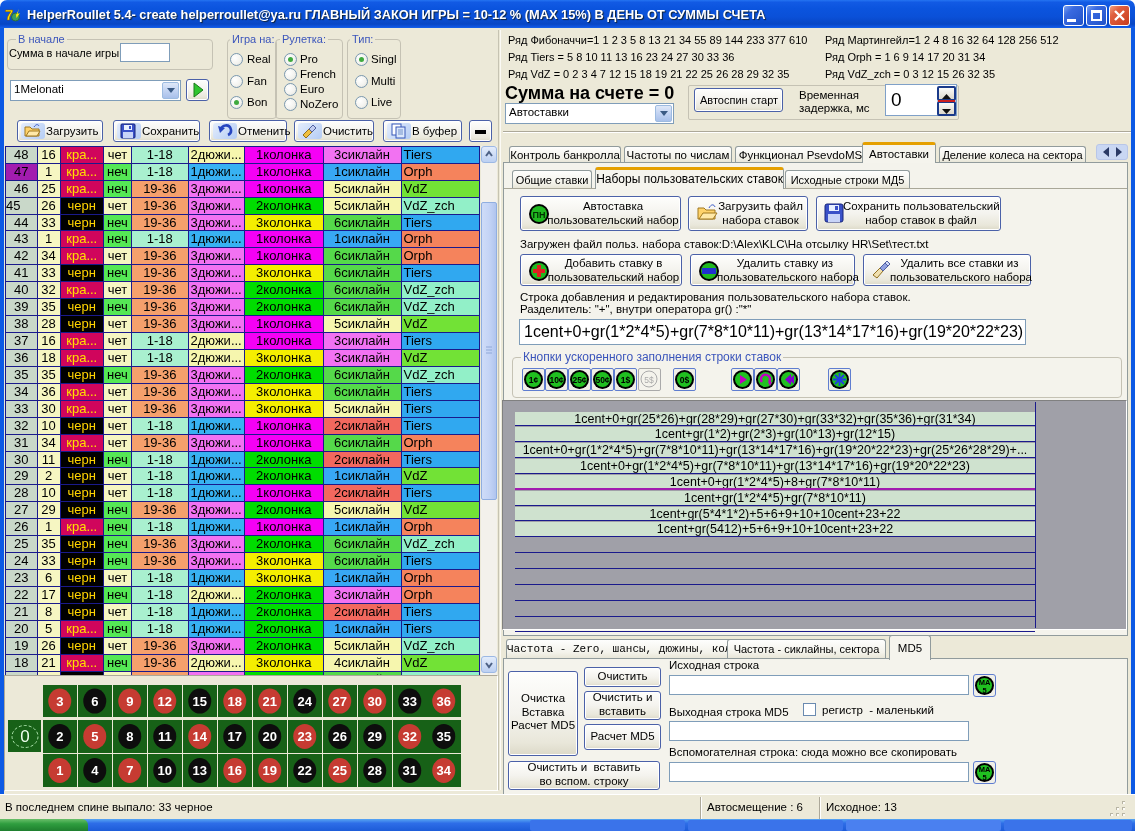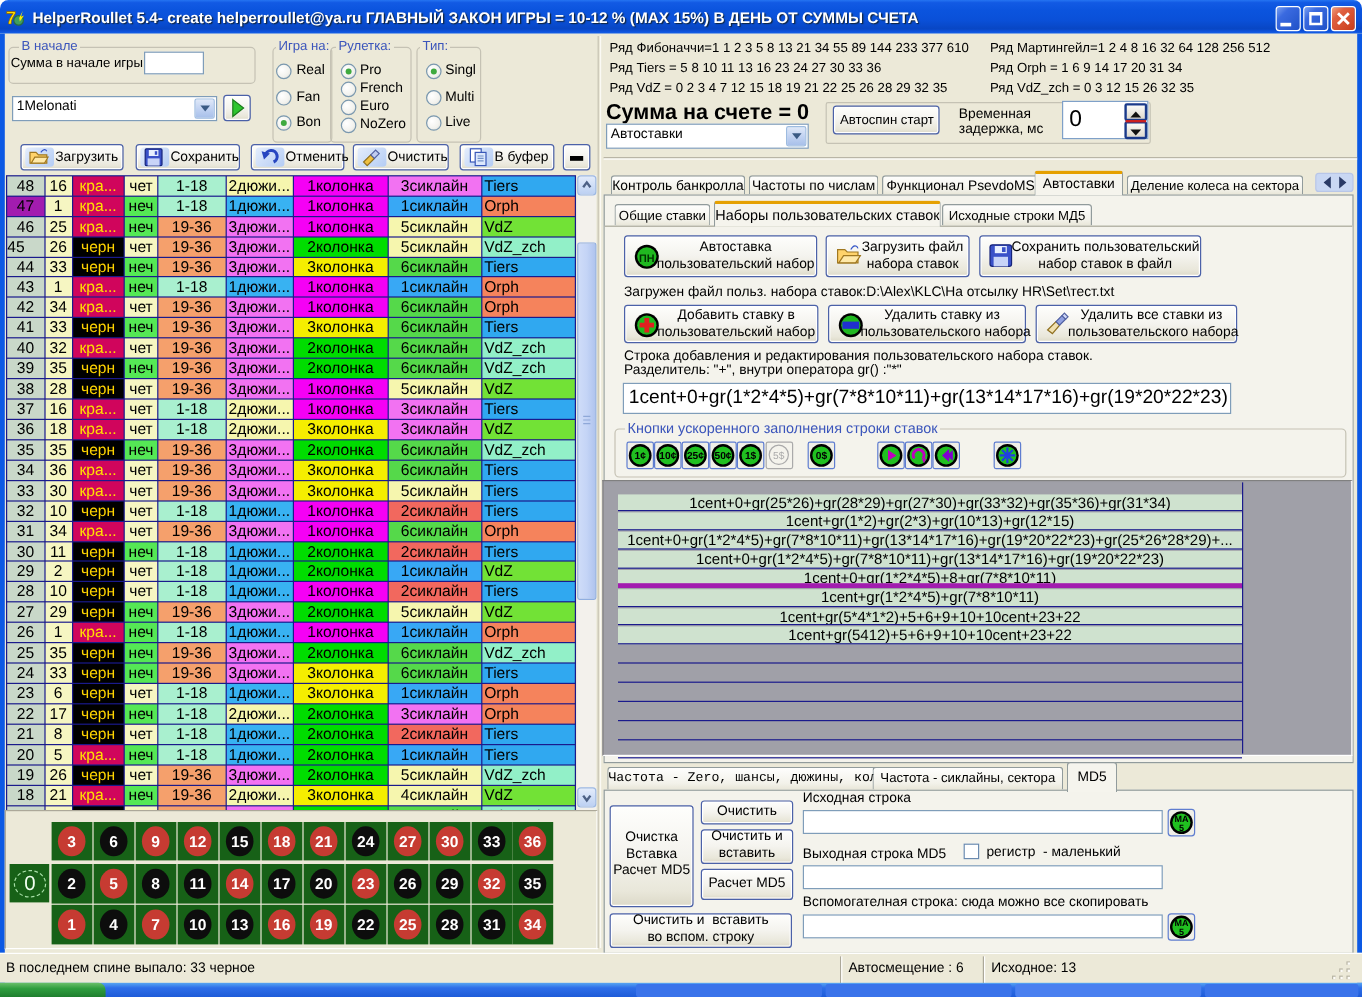--- a/index.html
+++ b/index.html
@@ -779,21 +779,21 @@
       <circle cx="10.5" cy="10.5" r="9.5" fill="#000"></circle>
       <circle cx="10.5" cy="10.5" r="7.5" fill="#20c020"></circle>
       <path d="M10.5 4 V17 M4 10.5 H17 M6 6 L15 15 M15 6 L6 15" stroke="#2040e0" stroke-width="1.8"></path>
     </svg></div>
 <div class="abs" style="left:502px;top:400px;width:625px;height:230px;border:1px solid #808080;border-right-color:#fff;border-bottom-color:#fff;background:#a0a0a8;z-index:6;">
     <div class="abs" style="left:1px;top:1px;width:621px;height:226px;background:#a0a0a8;">
       <div class="abs" style="left:11px;top:9.5px;width:520px;height:14.9px;background:#cfe2cf;border-bottom:1px solid #1a1a8c;font-size:12.5px;line-height:15px;text-align:center;overflow:hidden;white-space:nowrap;">1cent+0+gr(25*26)+gr(28*29)+gr(27*30)+gr(33*32)+gr(35*36)+gr(31*34)</div>
       <div class="abs" style="left:11px;top:25.4px;width:520px;height:14.9px;background:#cfe2cf;border-bottom:1px solid #1a1a8c;font-size:12.5px;line-height:15px;text-align:center;overflow:hidden;white-space:nowrap;">1cent+gr(1*2)+gr(2*3)+gr(10*13)+gr(12*15)</div>
       <div class="abs" style="left:11px;top:41.2px;width:520px;height:14.9px;background:#cfe2cf;border-bottom:1px solid #1a1a8c;font-size:12.5px;line-height:15px;text-align:center;overflow:hidden;white-space:nowrap;">1cent+0+gr(1*2*4*5)+gr(7*8*10*11)+gr(13*14*17*16)+gr(19*20*22*23)+gr(25*26*28*29)+...</div>
       <div class="abs" style="left:11px;top:57.1px;width:520px;height:14.9px;background:#cfe2cf;border-bottom:1px solid #1a1a8c;font-size:12.5px;line-height:15px;text-align:center;overflow:hidden;white-space:nowrap;">1cent+0+gr(1*2*4*5)+gr(7*8*10*11)+gr(13*14*17*16)+gr(19*20*22*23)</div>
-      <div class="abs" style="left:11px;top:72.9px;width:520px;height:14.9px;background:#cfe2cf;border-bottom:4px solid #a21caf;font-size:12.5px;line-height:15px;text-align:center;overflow:hidden;white-space:nowrap;">1cent+0+gr(1*2*4*5)+8+gr(7*8*10*11)</div>
+      <div class="abs" style="left:11px;top:72.9px;width:520px;height:14.9px;background:#cfe2cf;border-bottom:2px solid #a21caf;font-size:12.5px;line-height:15px;text-align:center;overflow:hidden;white-space:nowrap;">1cent+0+gr(1*2*4*5)+8+gr(7*8*10*11)</div>
       <div class="abs" style="left:11px;top:88.8px;width:520px;height:14.9px;background:#cfe2cf;border-bottom:1px solid #1a1a8c;font-size:12.5px;line-height:15px;text-align:center;overflow:hidden;white-space:nowrap;">1cent+gr(1*2*4*5)+gr(7*8*10*11)</div>
       <div class="abs" style="left:11px;top:104.6px;width:520px;height:14.9px;background:#cfe2cf;border-bottom:1px solid #1a1a8c;font-size:12.5px;line-height:15px;text-align:center;overflow:hidden;white-space:nowrap;">1cent+gr(5*4*1*2)+5+6+9+10+10cent+23+22</div>
       <div class="abs" style="left:11px;top:120.4px;width:520px;height:14.9px;background:#cfe2cf;border-bottom:1px solid #1a1a8c;font-size:12.5px;line-height:15px;text-align:center;overflow:hidden;white-space:nowrap;">1cent+gr(5412)+5+6+9+10+10cent+23+22</div>
       <div class="abs" style="left:11px;top:136.3px;width:520px;height:14.9px;border-bottom:1px solid #1a1a8c;"></div>
       <div class="abs" style="left:11px;top:152.1px;width:520px;height:14.9px;border-bottom:1px solid #1a1a8c;"></div>
       <div class="abs" style="left:11px;top:168.0px;width:520px;height:14.9px;border-bottom:1px solid #1a1a8c;"></div>
       <div class="abs" style="left:11px;top:183.8px;width:520px;height:14.9px;border-bottom:1px solid #1a1a8c;"></div>
       <div class="abs" style="left:11px;top:199.7px;width:520px;height:14.9px;border-bottom:1px solid #1a1a8c;"></div>
       <div class="abs" style="left:11px;top:215.5px;width:520px;height:14.9px;border-bottom:1px solid #1a1a8c;"></div>
       <div class="abs" style="left:531px;top:0;width:1px;height:226px;background:#1a1a8c;"></div>

